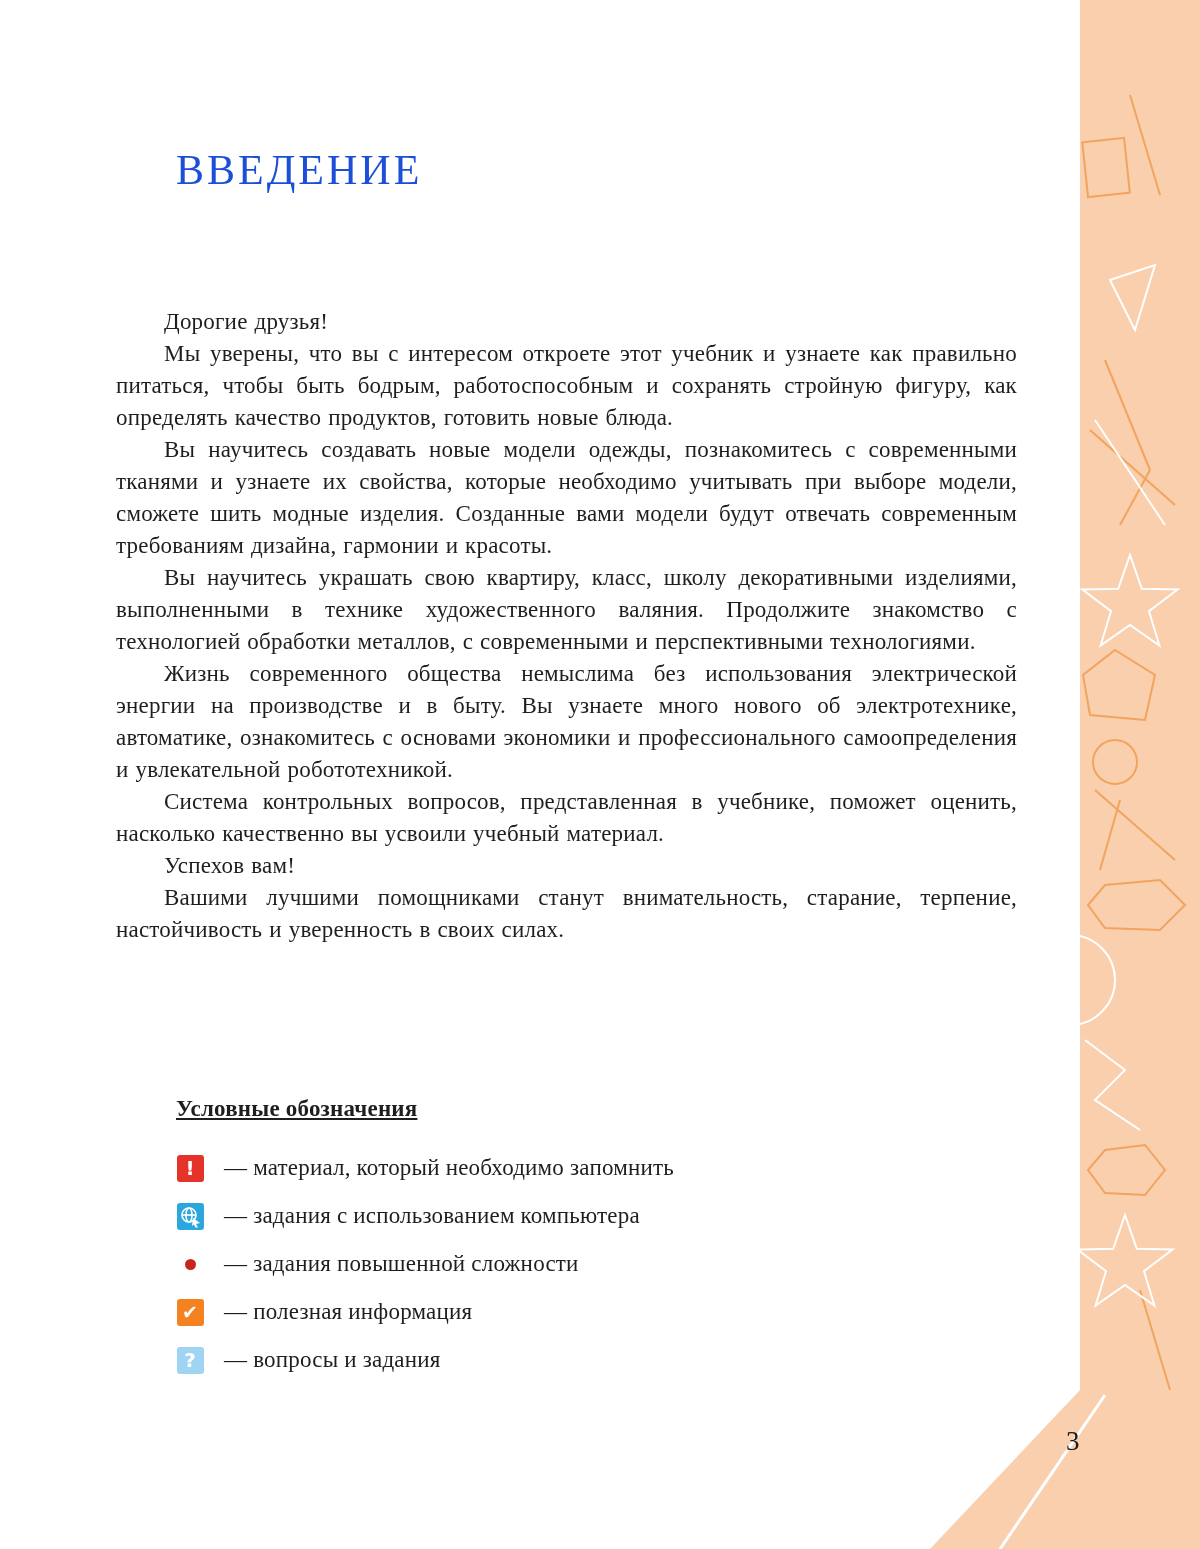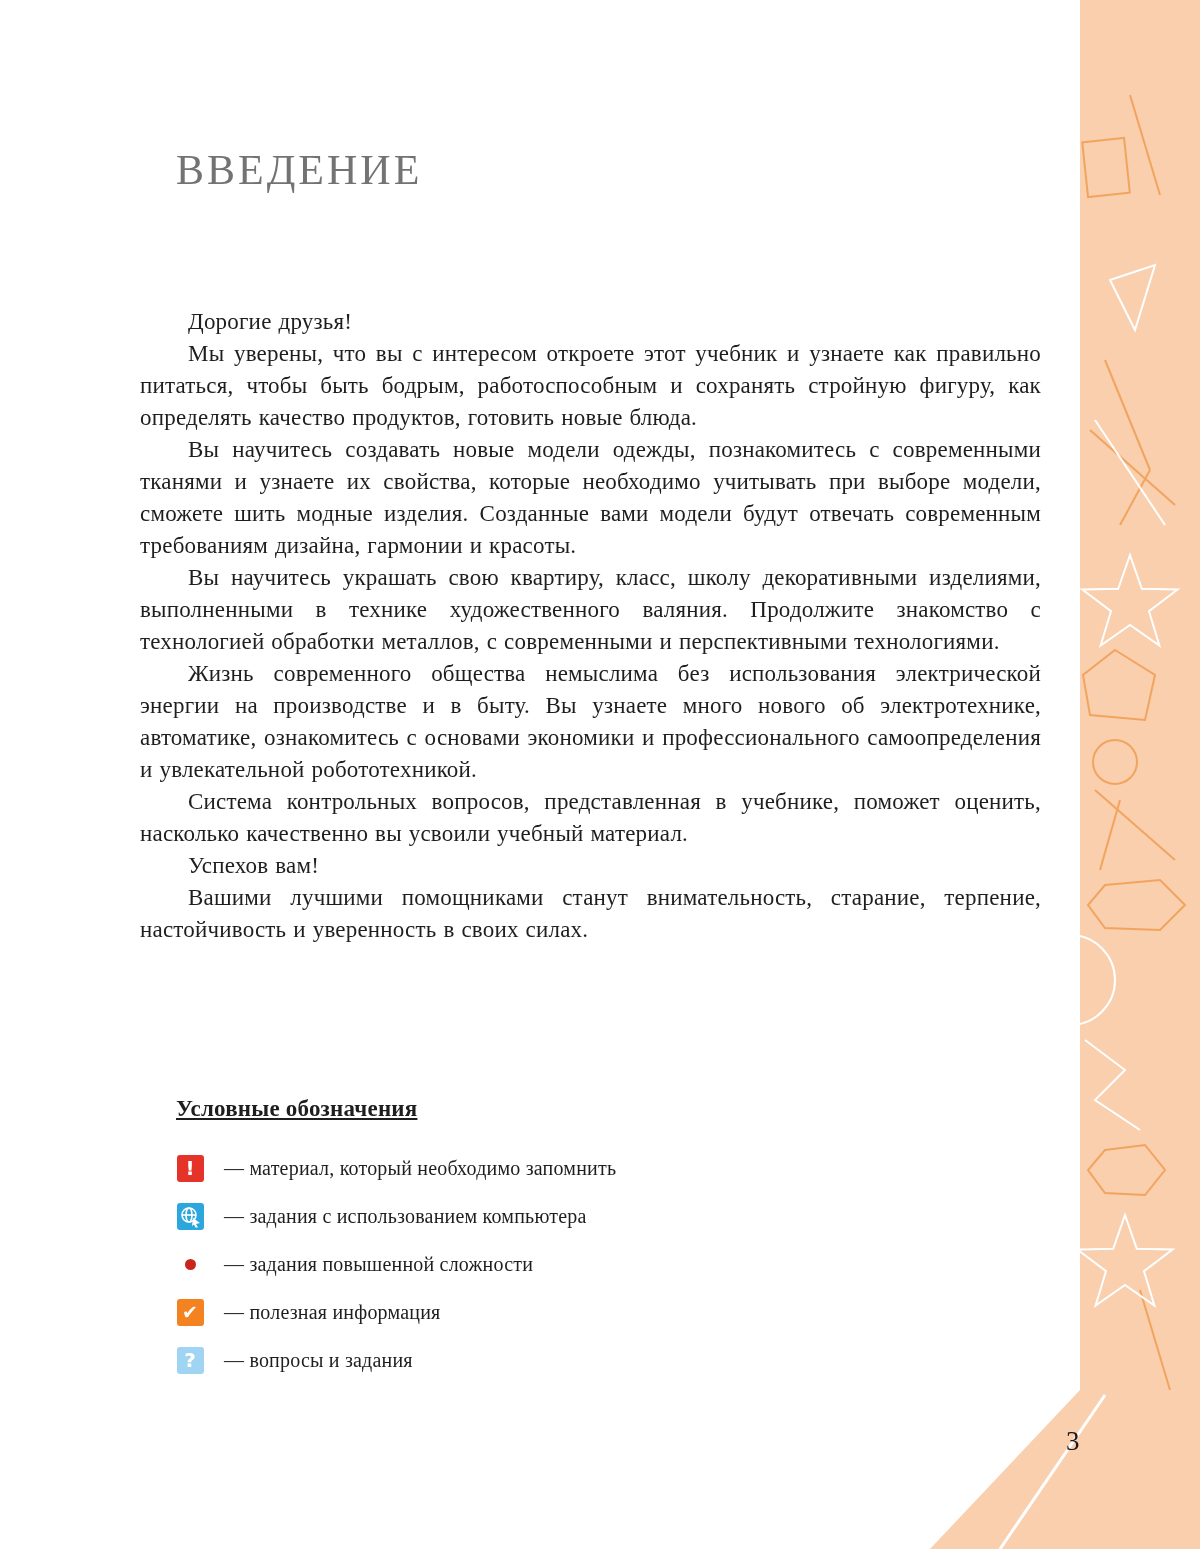--- a/index.html
+++ b/index.html
@@ -14,26 +14,26 @@
   .band{
     position:absolute;top:0;right:0;width:120px;height:1549px;
     background:#f9cfae;overflow:hidden;
   }
   .band svg{position:absolute;top:0;left:0;}
   .flare{position:absolute;left:900px;top:1360px;width:300px;height:189px;}
 
   
   .title{
     position:absolute;left:176px;top:118px;
-    font-size:42px;font-weight:400;letter-spacing:3px;color:#737373;
+    font-size:42px;font-weight:400;letter-spacing:3px;color:#1d4ed8;
   }
 
   
   .body-text{
-    position:absolute;left:140px;top:306px;width:901px;
+    position:absolute;left:116px;top:306px;width:901px;
     font-size:23px;line-height:32px;text-align:justify;
     letter-spacing:0.2px;word-spacing:1px;
   }
   .body-text p{margin:0;text-indent:48px;}
 
   
   .legend{
     position:absolute;left:176px;top:1096px;width:860px;
   }
   .legend-heading{
@@ -46,21 +46,21 @@
   .sq{
     width:27px;height:27px;border-radius:3px;display:flex;
     align-items:center;justify-content:center;
     font-family:"DejaVu Sans",sans-serif;font-weight:bold;color:#ffffff;
   }
   .sq-red{background:#e63329;font-size:20px;}
   .sq-blue{background:#2ba7de;}
   .sq-orange{background:#f58220;font-size:19px;}
   .sq-lblue{background:#9fd5f2;font-size:20px;}
   .dot-red{width:11px;height:11px;border-radius:50%;background:#c9251d;}
-  .legend-text{font-size:20px;letter-spacing:0.2px;}
+  .legend-text{font-size:23px;letter-spacing:0.2px;}
 
   
   .page-number{
     position:absolute;left:1066px;top:1426px;font-size:27px;color:#1a1a1a;
   }
 </style>
 </head>
 <body>
 
 <div class="page">

